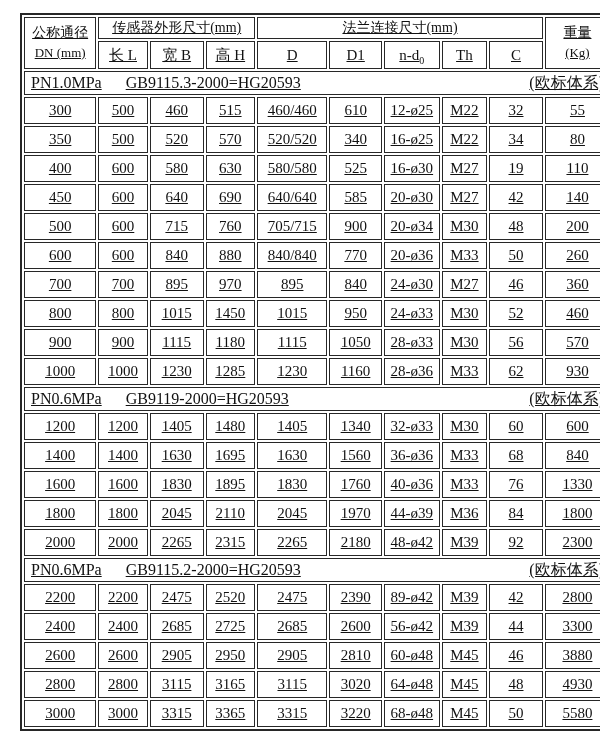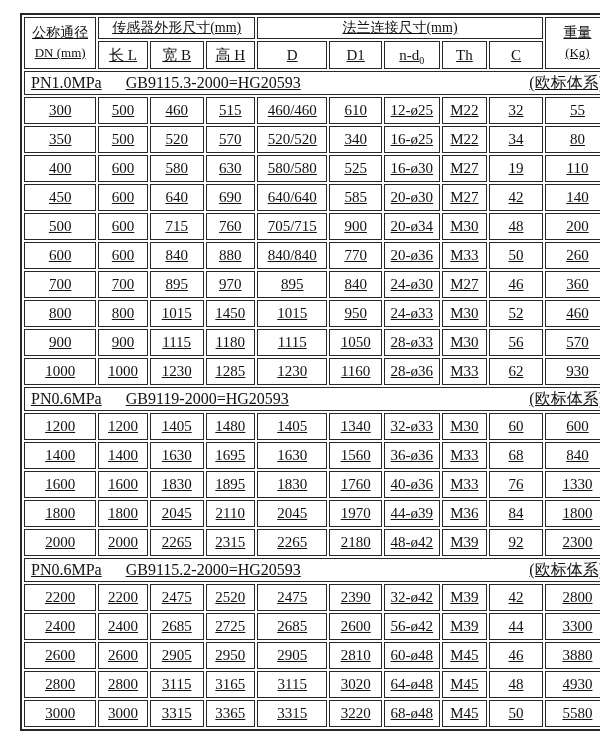--- a/index.html
+++ b/index.html
@@ -305,21 +305,21 @@
             </div>
           </td>
         </tr>
         <tr class="data-row">
           <td>2200</td>
           <td>2200</td>
           <td>2475</td>
           <td>2520</td>
           <td>2475</td>
           <td>2390</td>
-          <td>32-ø42</td>
+          <td>89-ø42</td>
           <td>M39</td>
           <td>42</td>
           <td>2800</td>
         </tr>
         <tr class="data-row">
           <td>2400</td>
           <td>2400</td>
           <td>2685</td>
           <td>2725</td>
           <td>2685</td>

